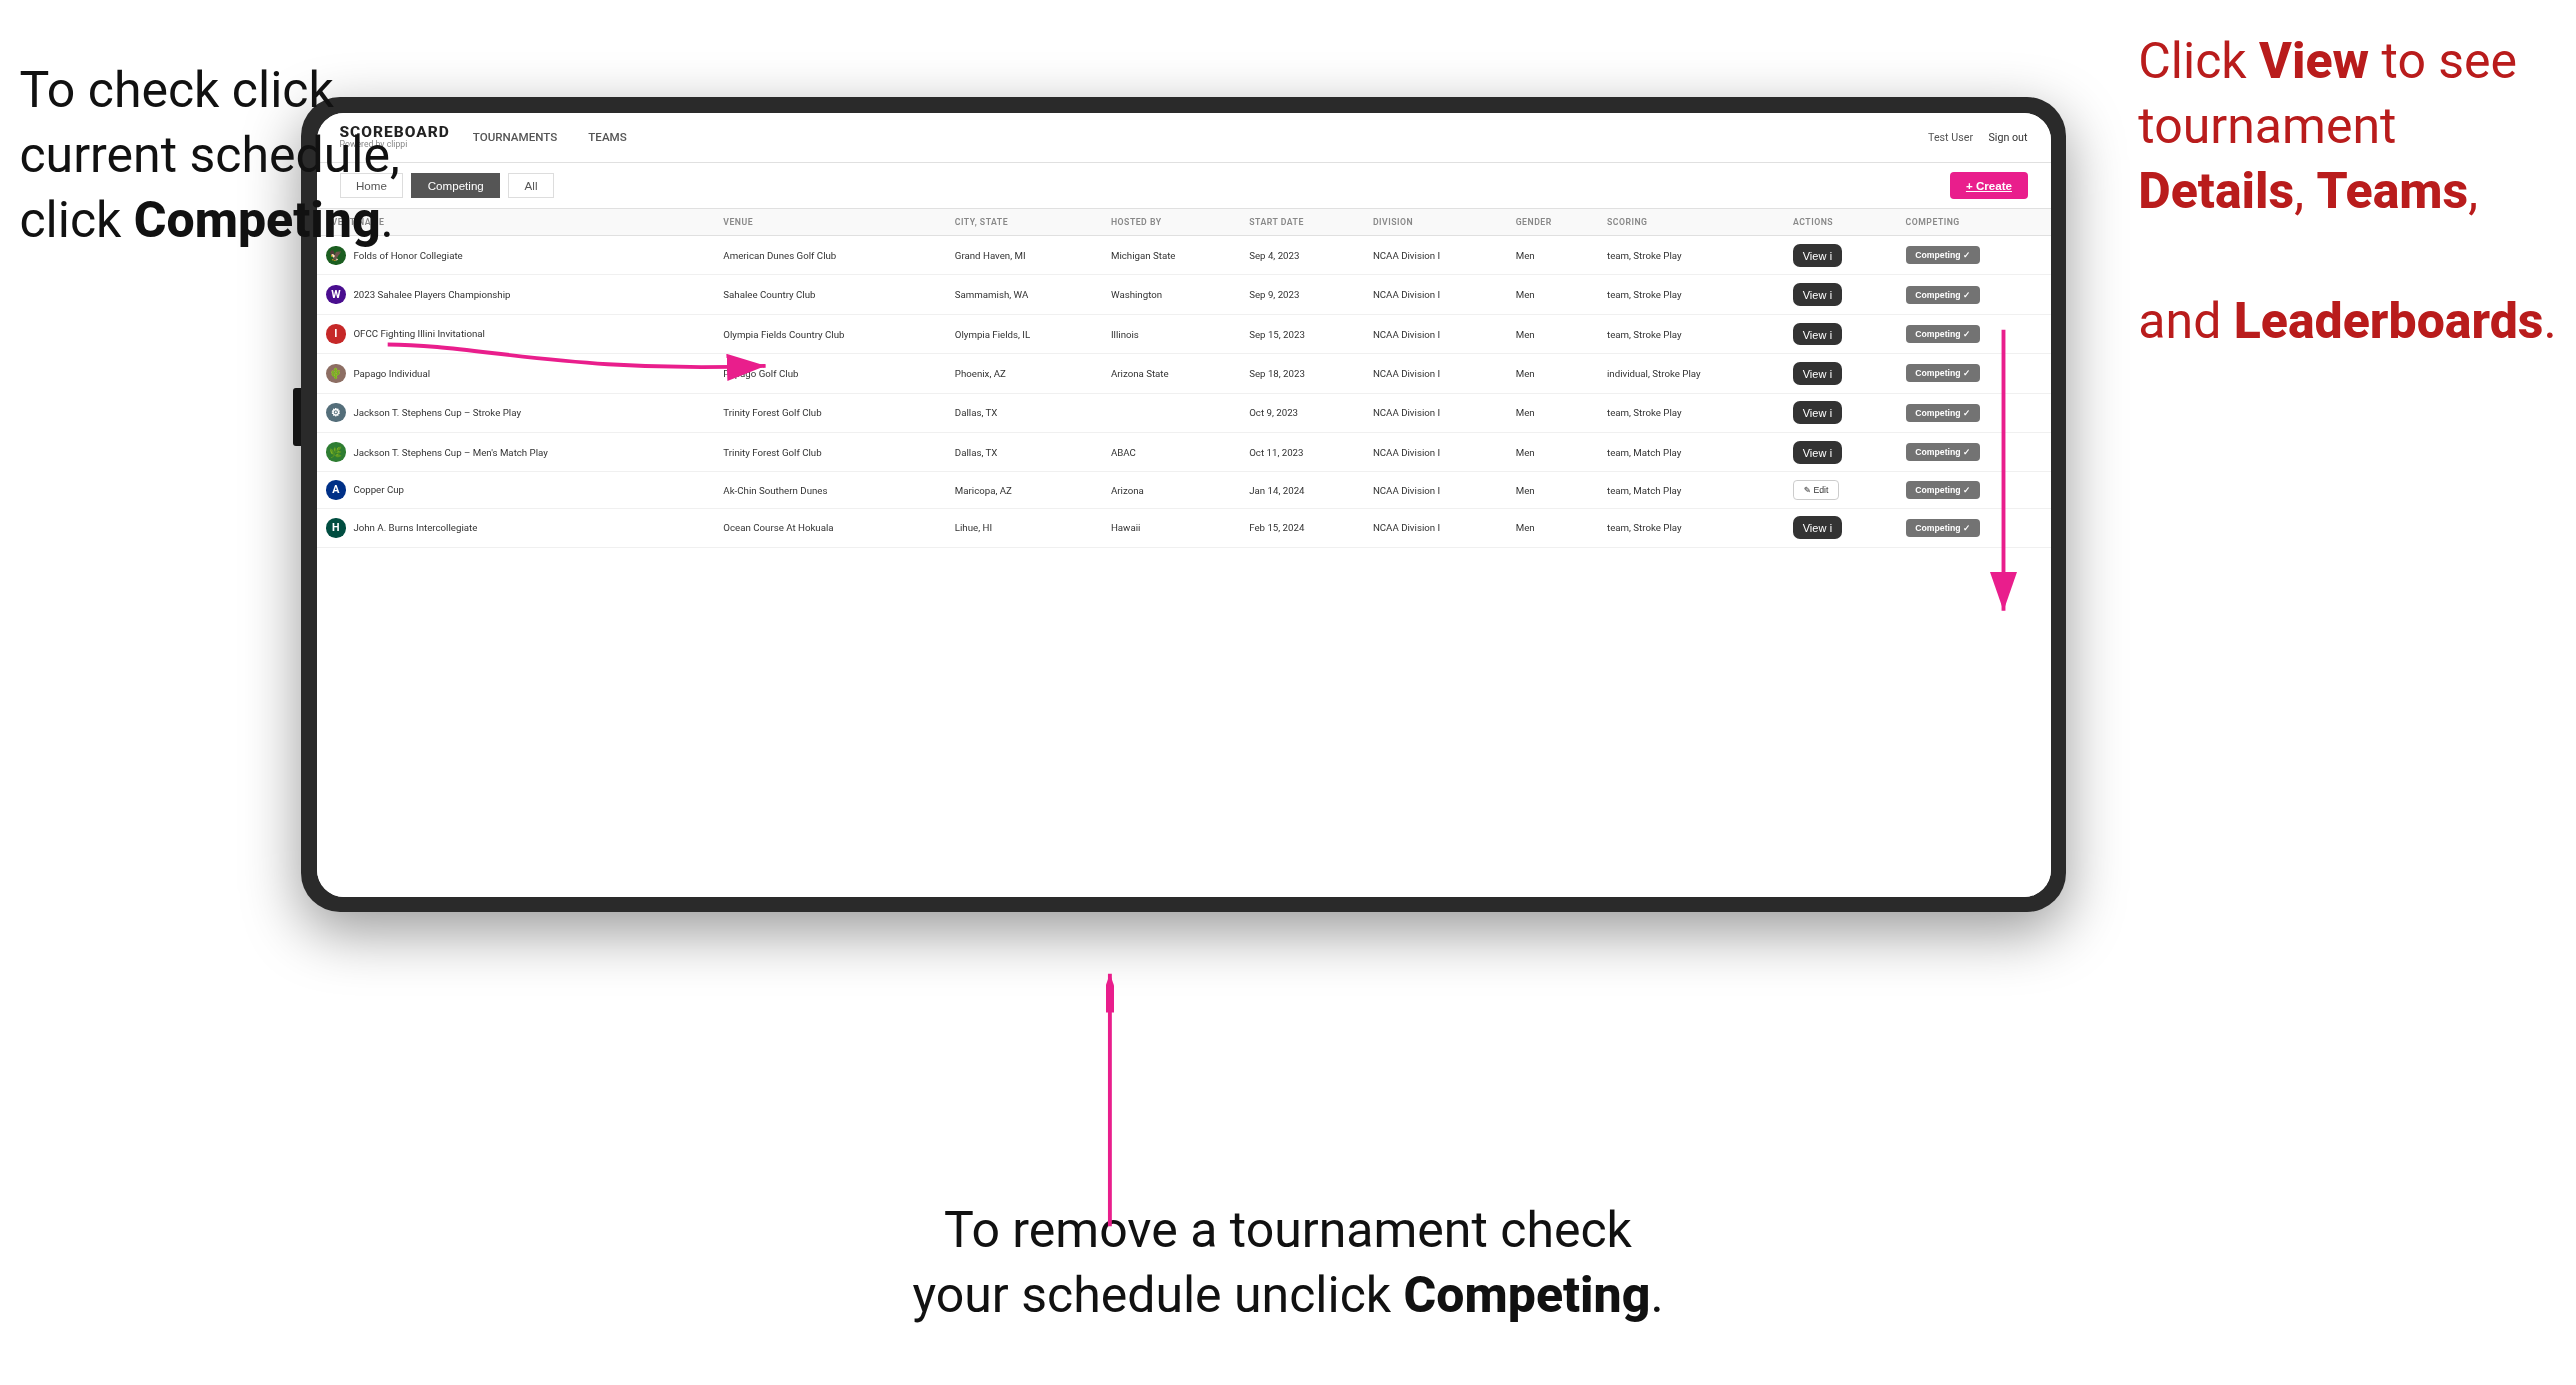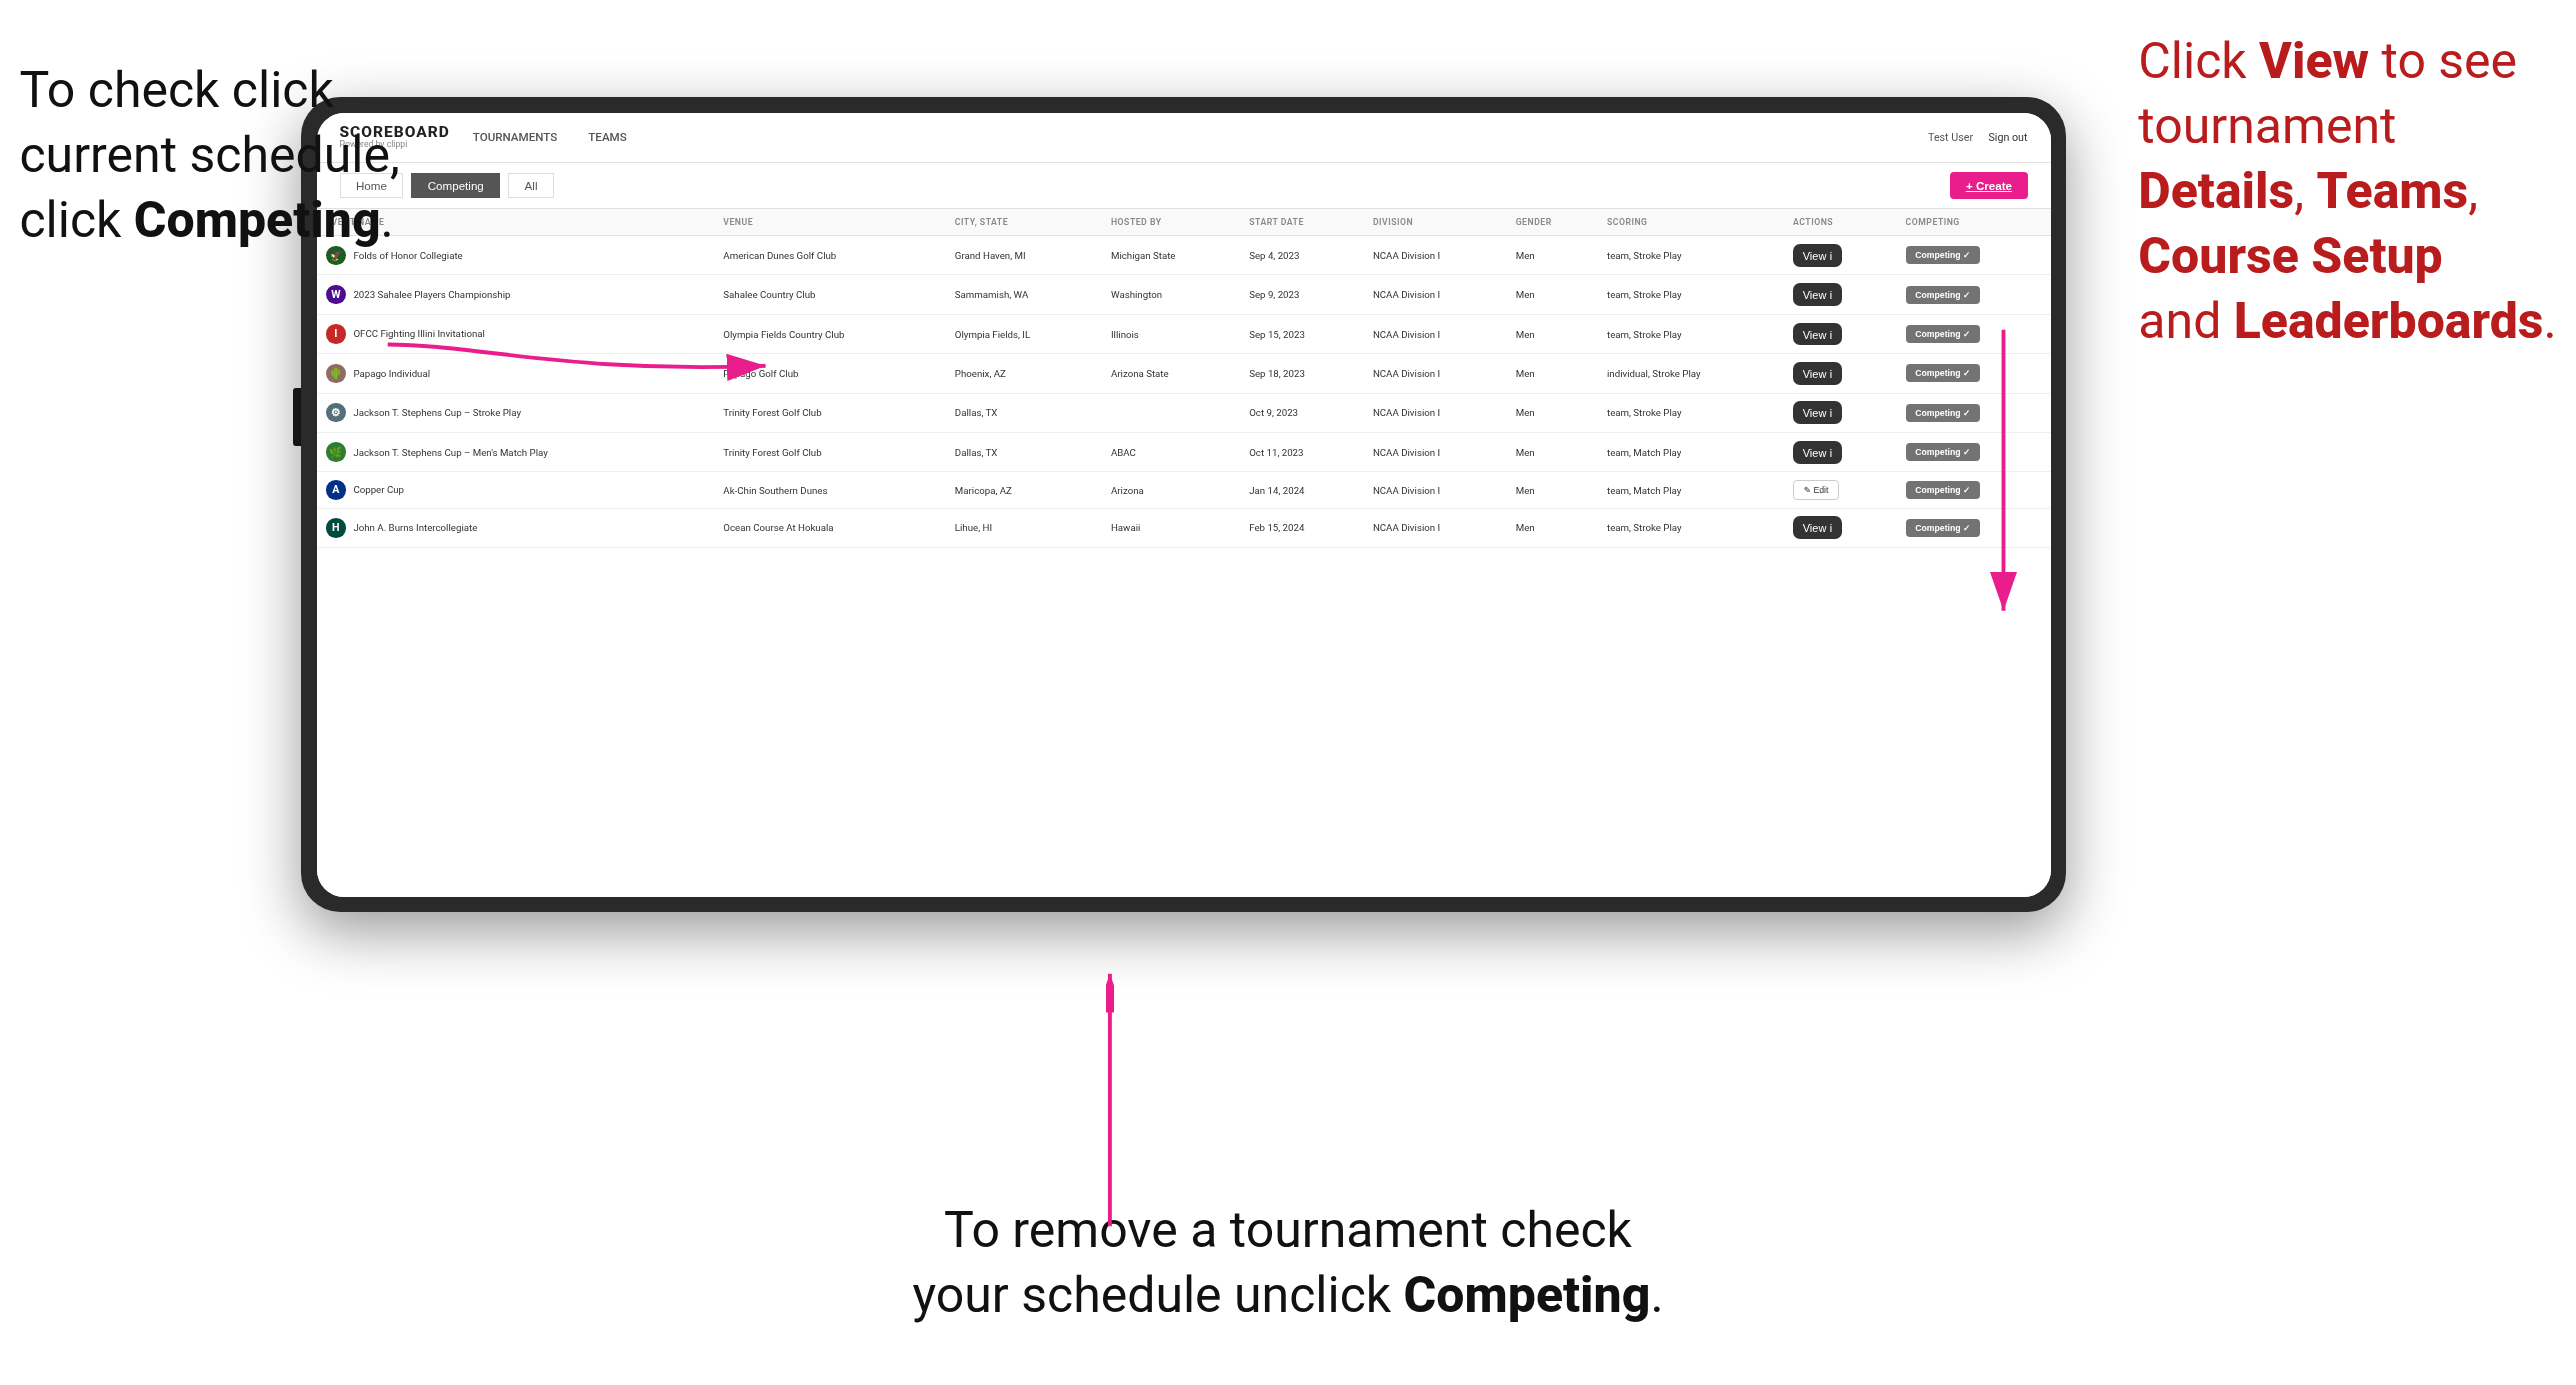--- a/index.html
+++ b/index.html
@@ -523,21 +523,21 @@
 <div class="annotation-top-left">
   <span>To check click</span><br>
   <span>current schedule,</span><br>
   <span>click </span><strong>Competing</strong><span>.</span>
 </div>
 
 <div class="annotation-top-right">
   <span>Click </span><strong>View</strong><span> to see</span><br>
   <span>tournament</span><br>
   <strong>Details</strong><span>, </span><strong>Teams</strong><span>,</span><br>
-  <strong>Course Setup</strong><br>
+  <br>
   <span>and </span><strong>Leaderboards</strong><span>.</span>
 </div>
 
 <div class="annotation-bottom">
   <span>To remove a tournament check</span><br>
   <span>your schedule unclick </span><strong>Competing</strong><span>.</span>
 </div>
 
 <svg class="arrow-line-left" width="407" height="97" viewBox="0 0 420 100">
   <defs>

